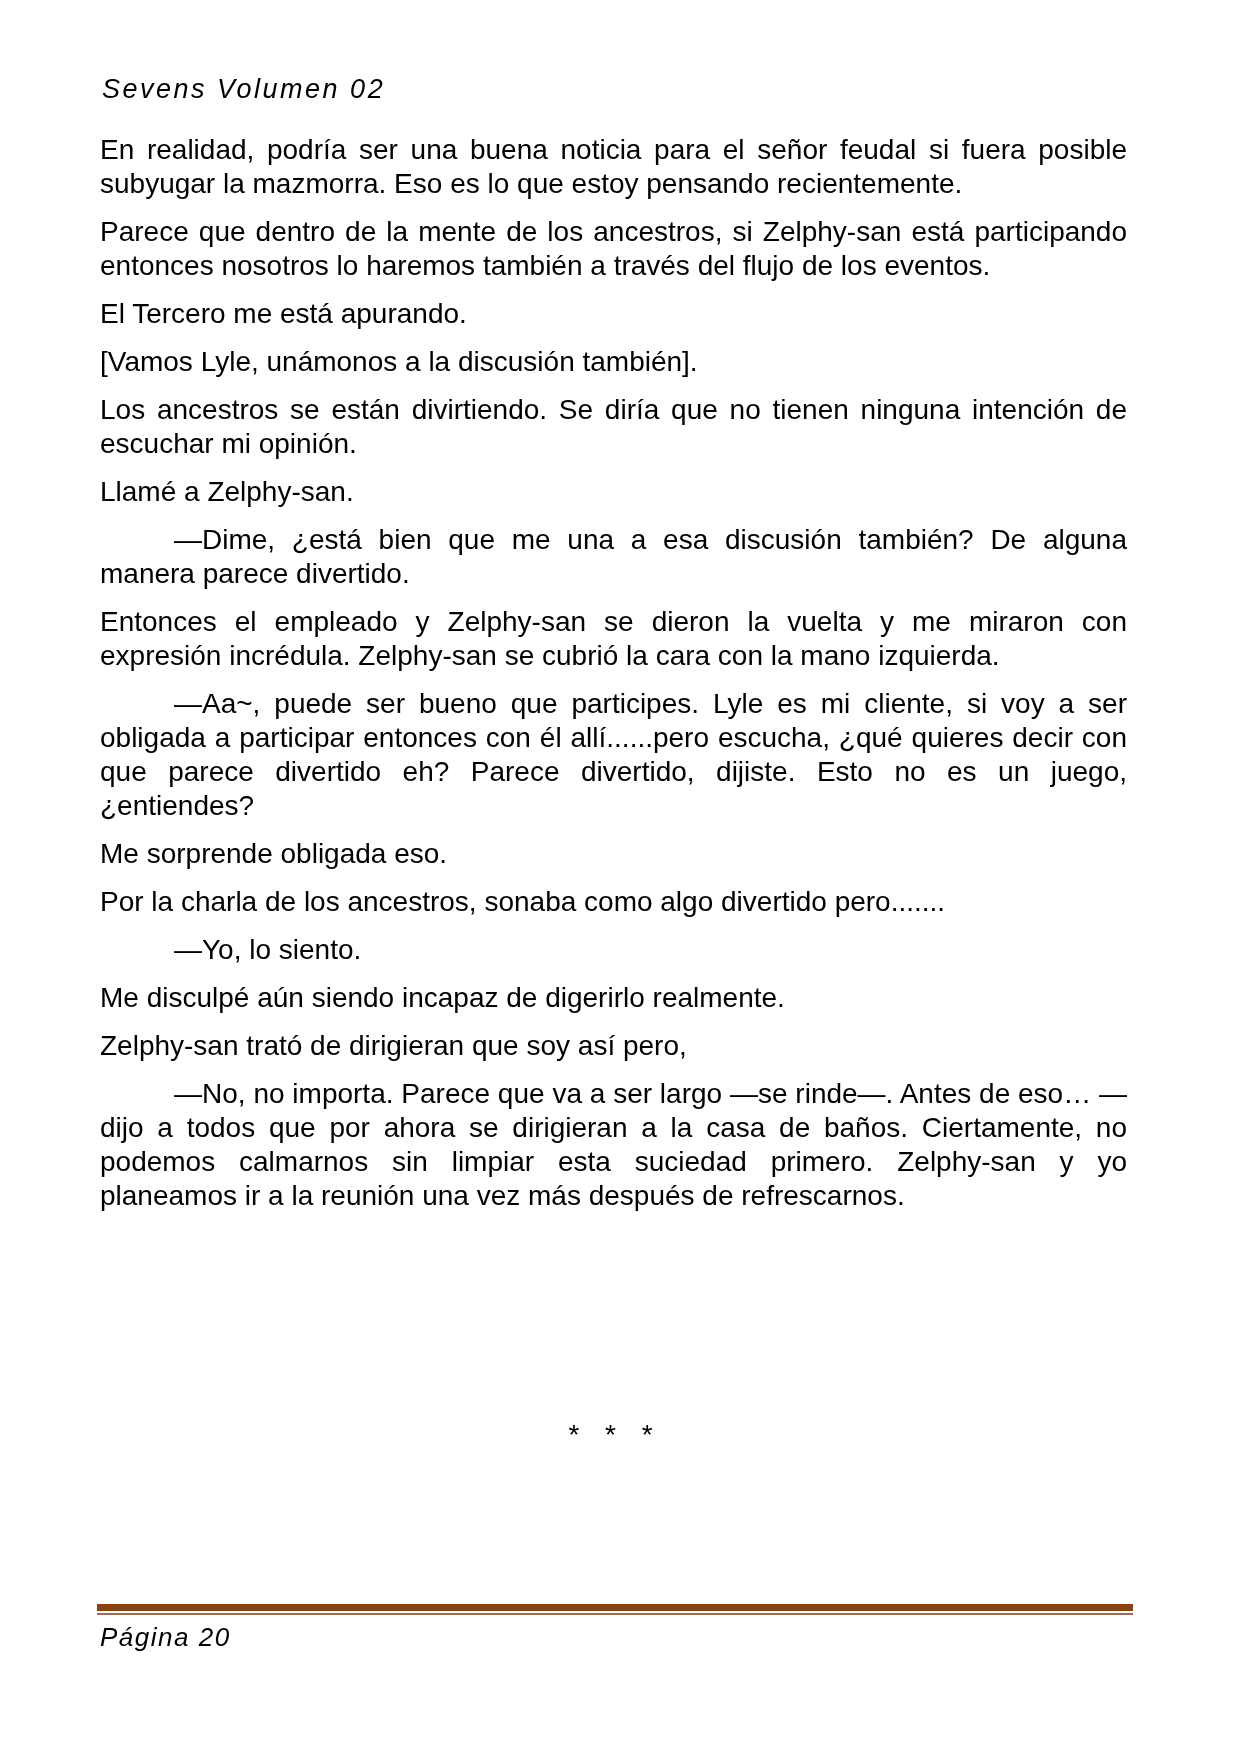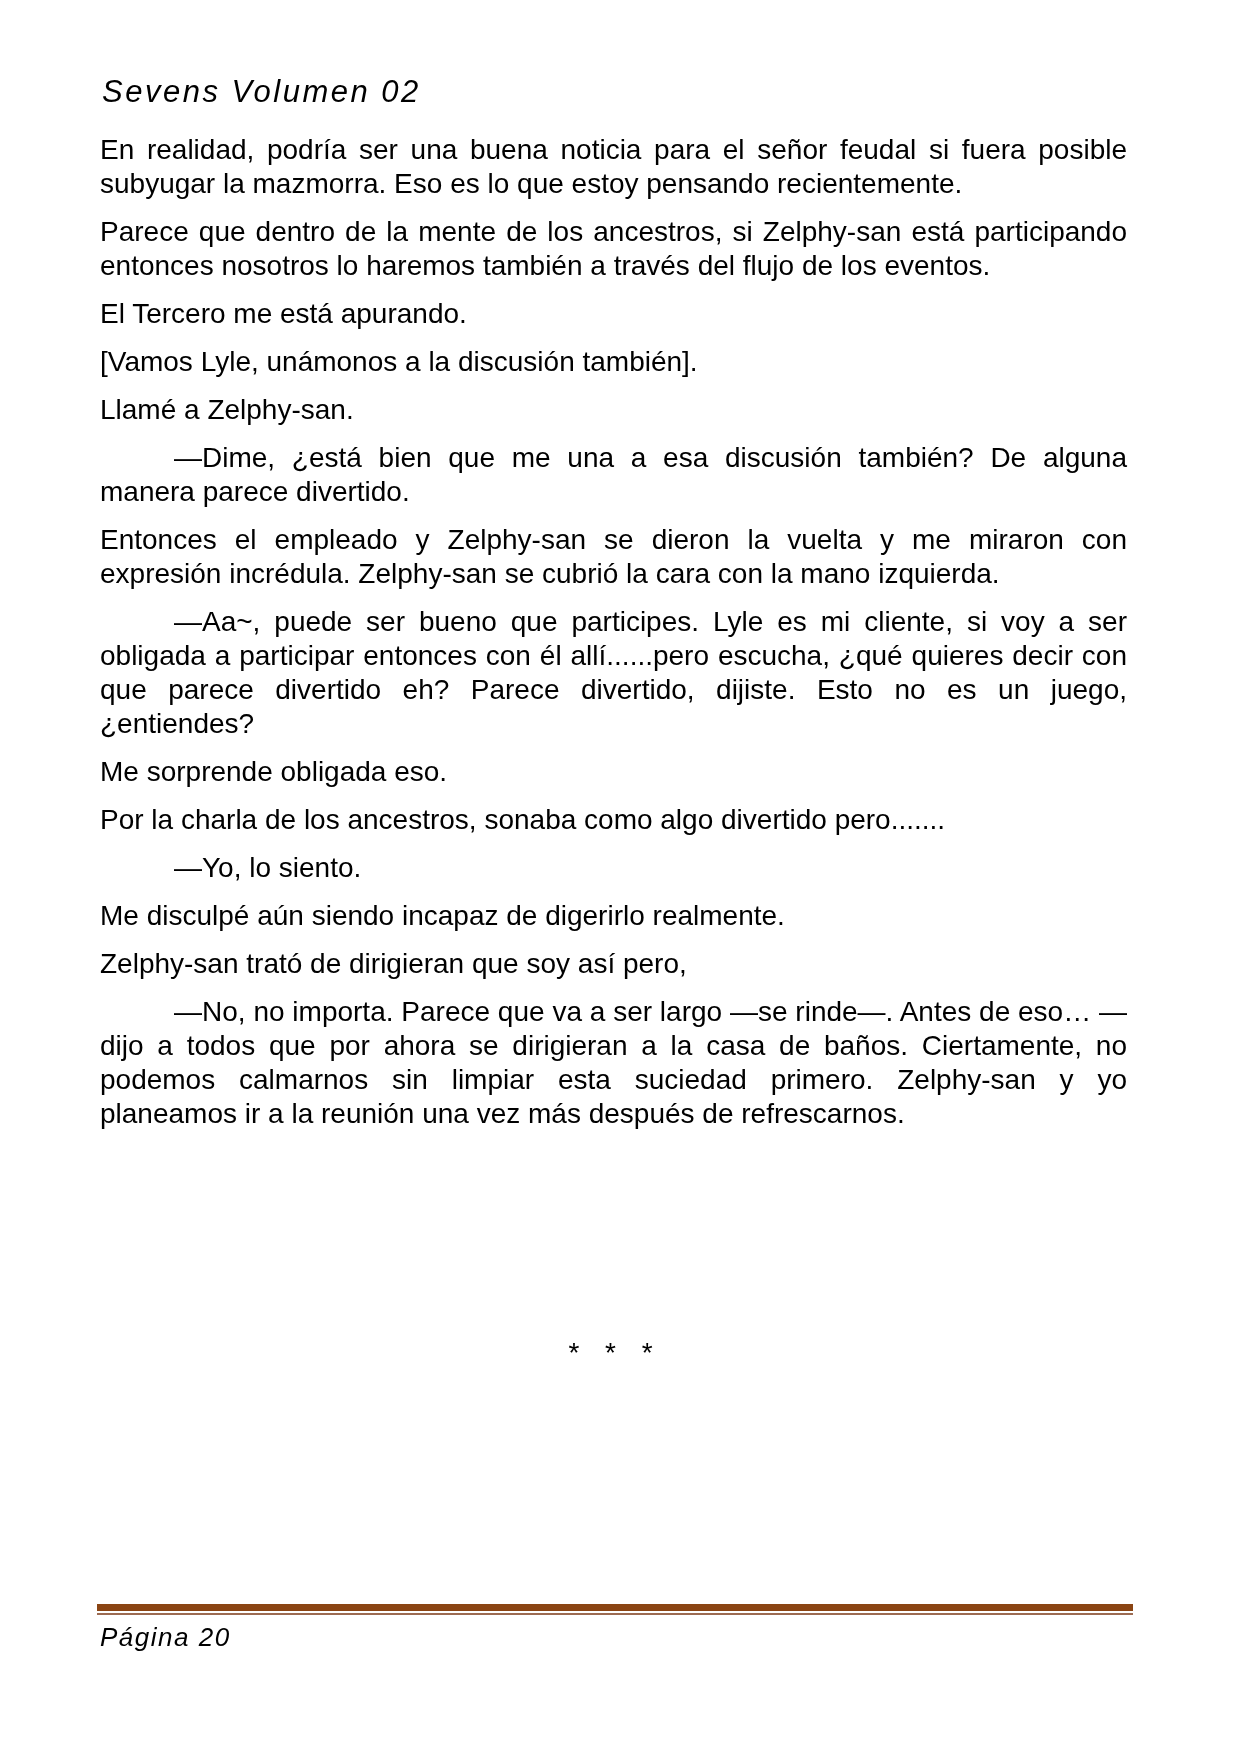--- a/index.html
+++ b/index.html
@@ -7,21 +7,21 @@
     position:relative;
     width:1241px;height:1754px;
     margin:0 auto;
     background:#ffffff;
     font-family:"Liberation Sans", sans-serif;
     color:#000000;
     overflow:hidden;
   }
   .header{
     position:absolute;top:74px;left:102px;
-    font-size:31px;
+    font-size:27px;
     font-style:italic;
     letter-spacing:2.5px;
     white-space:nowrap;
   }
   .content{
     position:absolute;top:133px;left:100px;width:1030px;
   }
   .para{
     margin:0 3px 14px 0;
     font-size:28px;
@@ -57,20 +57,21 @@
   <div class="header">
     <span>Sevens Volumen 02</span>
   </div>
 
   <div class="content">
     <div id="paragraphs">
         <p class="para">En realidad, podría ser una buena noticia para el señor feudal si fuera posible subyugar la mazmorra. Eso es lo que estoy pensando recientemente.</p>
         <p class="para">Parece que dentro de la mente de los ancestros, si Zelphy-san está participando entonces nosotros lo haremos también a través del flujo de los eventos.</p>
         <p class="para">El Tercero me está apurando.</p>
         <p class="para">[Vamos Lyle, unámonos a la discusión también].</p>
+        <p class="para">Los ancestros se están divirtiendo. Se diría que no tienen ninguna intención de escuchar mi opinión.</p>
         <p class="para">Llamé a Zelphy-san.</p>
         <p class="para indent">—Dime, ¿está bien que me una a esa discusión también? De alguna manera parece divertido.</p>
         <p class="para">Entonces el empleado y Zelphy-san se dieron la vuelta y me miraron con expresión incrédula. Zelphy-san se cubrió la cara con la mano izquierda.</p>
         <p class="para indent">—Aa~, puede ser bueno que participes. Lyle es mi cliente, si voy a ser obligada a participar entonces con él allí......pero escucha, ¿qué quieres decir con que parece divertido eh? Parece divertido, dijiste. Esto no es un juego, ¿entiendes?</p>
         <p class="para">Me sorprende obligada eso.</p>
         <p class="para">Por la charla de los ancestros, sonaba como algo divertido pero.......</p>
         <p class="para indent">—Yo, lo siento.</p>
         <p class="para">Me disculpé aún siendo incapaz de digerirlo realmente.</p>
         <p class="para">Zelphy-san trató de dirigieran que soy así pero,</p>
         <p class="para indent">—No, no importa. Parece que va a ser largo —se rinde—. Antes de eso… —dijo a todos que por ahora se dirigieran a la casa de baños. Ciertamente, no podemos calmarnos sin limpiar esta suciedad primero. Zelphy-san y yo planeamos ir a la reunión una vez más después de refrescarnos.</p>

